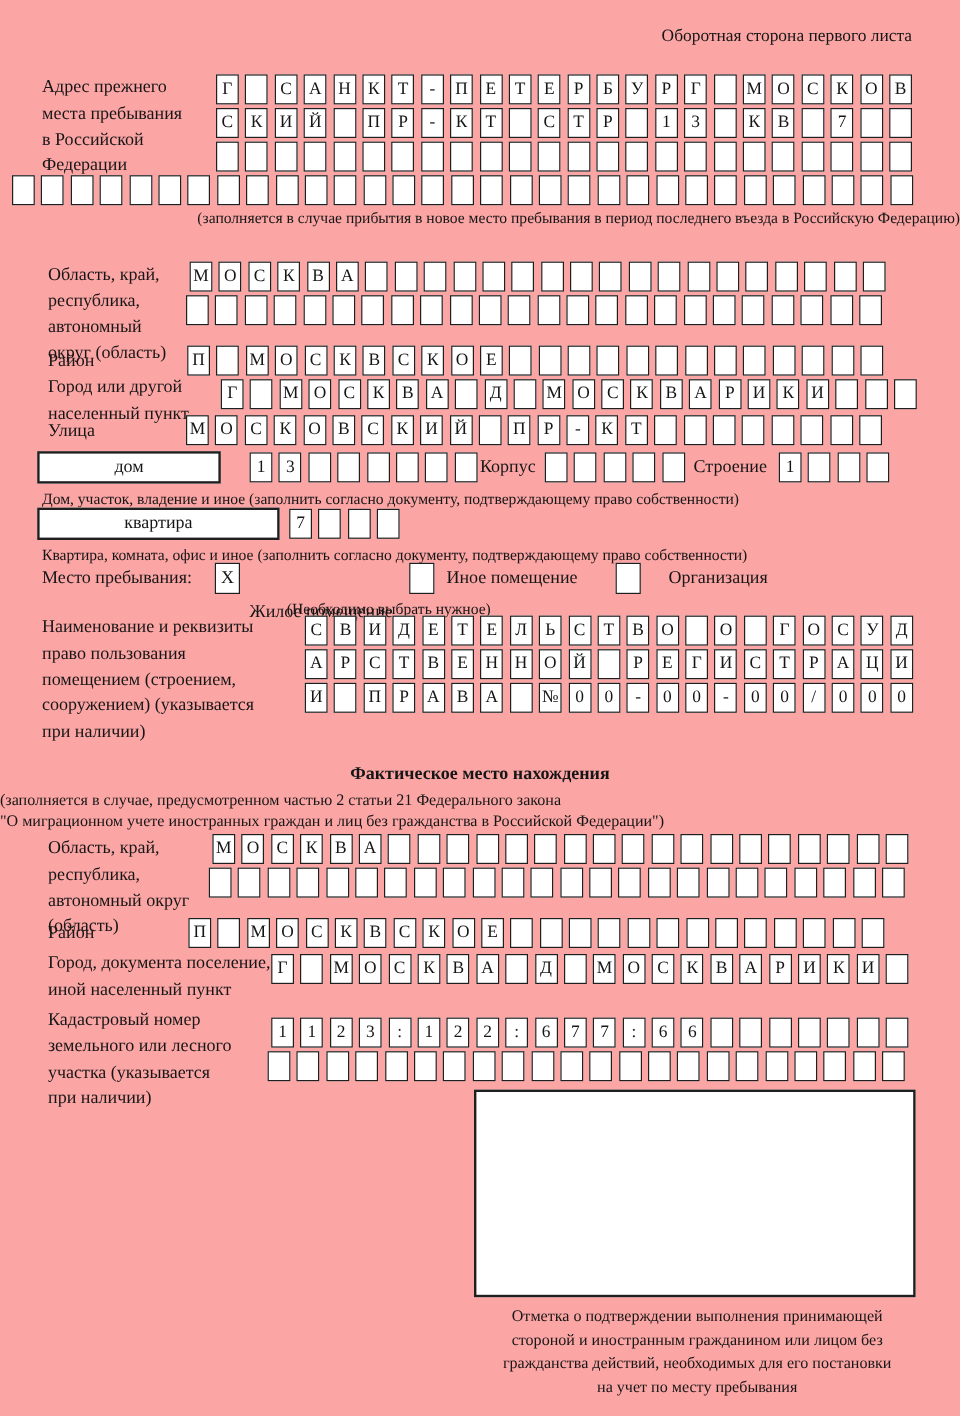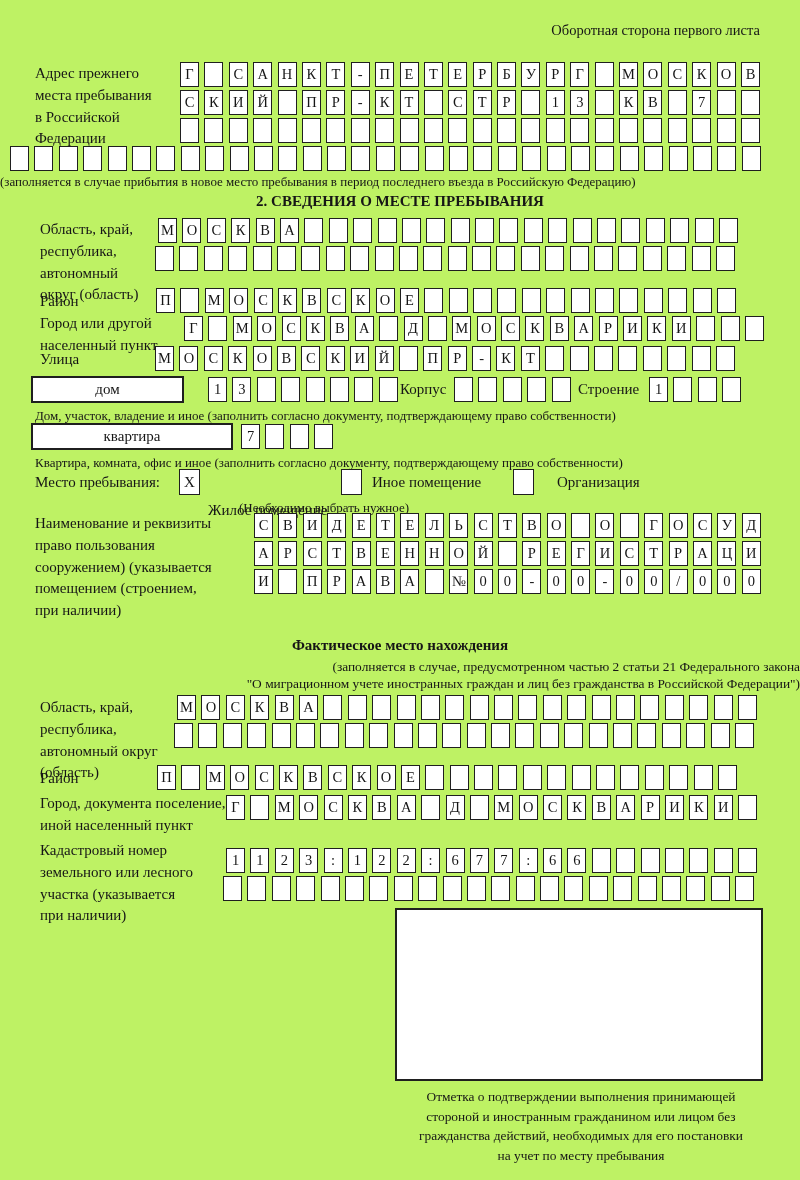--- a/index.html
+++ b/index.html
@@ -1,42 +1,42 @@
 <!DOCTYPE html>
 <html><head>
 <meta charset="utf-8">
 <style>
   html,body{margin:0;padding:0;background:#fff;}
   *{box-sizing:border-box;}
   #page{
-    position:relative;width:800px;height:1180px;background:#bef264;
+    position:relative;width:800px;height:1180px;background:#fca5a5;
     font-family:"Liberation Serif","DejaVu Serif",serif;color:#161616;overflow:hidden;
   }
   .abs{position:absolute;}
   .lbl{position:absolute;font-size:15px;line-height:21.8px;white-space:nowrap;}
   .note{position:absolute;font-size:13px;white-space:nowrap;}
-  .center{text-align:left;}
+  .center{text-align:right;}
   .title{position:absolute;left:0;width:800px;text-align:center;font-weight:bold;font-size:15px;white-space:nowrap;}
   .grid{position:absolute;display:flex;gap:5.4px;}
   .cell{
     flex:0 0 auto;width:19px;height:24.5px;border:1.8px solid #1f1f1f;background:#fff;
     display:flex;align-items:center;justify-content:center;
     font-size:14.5px;line-height:1;
   }
   .wbox{
     position:absolute;border:2px solid #1f1f1f;background:#fff;
     display:flex;align-items:center;justify-content:center;font-size:15px;
   }
   .cb{
     position:absolute;width:21px;height:26px;border:1.8px solid #1f1f1f;background:#fff;
     display:flex;align-items:center;justify-content:center;font-size:15px;
   }
   .stamp{position:absolute;border:2px solid #1f1f1f;background:#fff;}
   .caption{position:absolute;font-size:13.4px;line-height:19.5px;text-align:center;}
-  .fnote{position:absolute;left:0;width:800px;text-align:right;font-size:13.4px;white-space:nowrap;}
+  .fnote{position:absolute;left:0;width:800px;text-align:left;font-size:13.4px;white-space:nowrap;}
 </style>
 </head>
 <body>
 
 <div id="page">
 
   <div class="abs" style="left:420px;top:22px;width:340px;text-align:right;font-size:14.5px;">Оборотная сторона первого листа</div>
 
   <div class="lbl" style="left:35px;top:63px;">
       <div>Адрес прежнего</div>
@@ -150,21 +150,20 @@
       <span class="cell"></span>
       <span class="cell"></span>
       <span class="cell"></span>
       <span class="cell"></span>
       <span class="cell"></span>
       <span class="cell"></span>
       <span class="cell"></span>
     </div>
   <div class="note center" style="left:0;width:800px;top:174px;">(заполняется в случае прибытия в новое место пребывания в период последнего въезда в Российскую Федерацию)</div>
 
-  <div class="title" style="top:193px;">2. СВЕДЕНИЯ О МЕСТЕ ПРЕБЫВАНИЯ</div>
 
   <div class="lbl" style="left:40px;top:219px;">
       <div>Область, край,</div>
       <div>республика,</div>
       <div>автономный</div>
       <div>округ (область)</div>
     </div>
   <div class="grid" style="left:158px;top:218px;">
       <span class="cell">М</span>
       <span class="cell">О</span>
@@ -347,22 +346,22 @@
   <div class="lbl" style="left:208px;top:472px;margin-top:28px;">Жилое помещение</div>
   <div class="cb" style="left:341px;top:469px;"></div>
   <div class="lbl" style="left:372px;top:472px;">Иное помещение</div>
   <div class="cb" style="left:513px;top:469px;"></div>
   <div class="lbl" style="left:557px;top:472px;">Организация</div>
   <div class="note" style="left:124px;width:400px;top:500px;text-align:center;">(Необходимо выбрать нужное)</div>
 
   <div class="lbl" style="left:35px;top:513px;">
       <div>Наименование и реквизиты</div>
       <div>право пользования</div>
+      <div>помещением (строением,</div>
       <div>сооружением) (указывается</div>
-      <div>помещением (строением,</div>
       <div>при наличии)</div>
     </div>
   <div class="grid" style="left:254px;top:513px;">
       <span class="cell">С</span>
       <span class="cell">В</span>
       <span class="cell">И</span>
       <span class="cell">Д</span>
       <span class="cell">Е</span>
       <span class="cell">Т</span>
       <span class="cell">Е</span>

